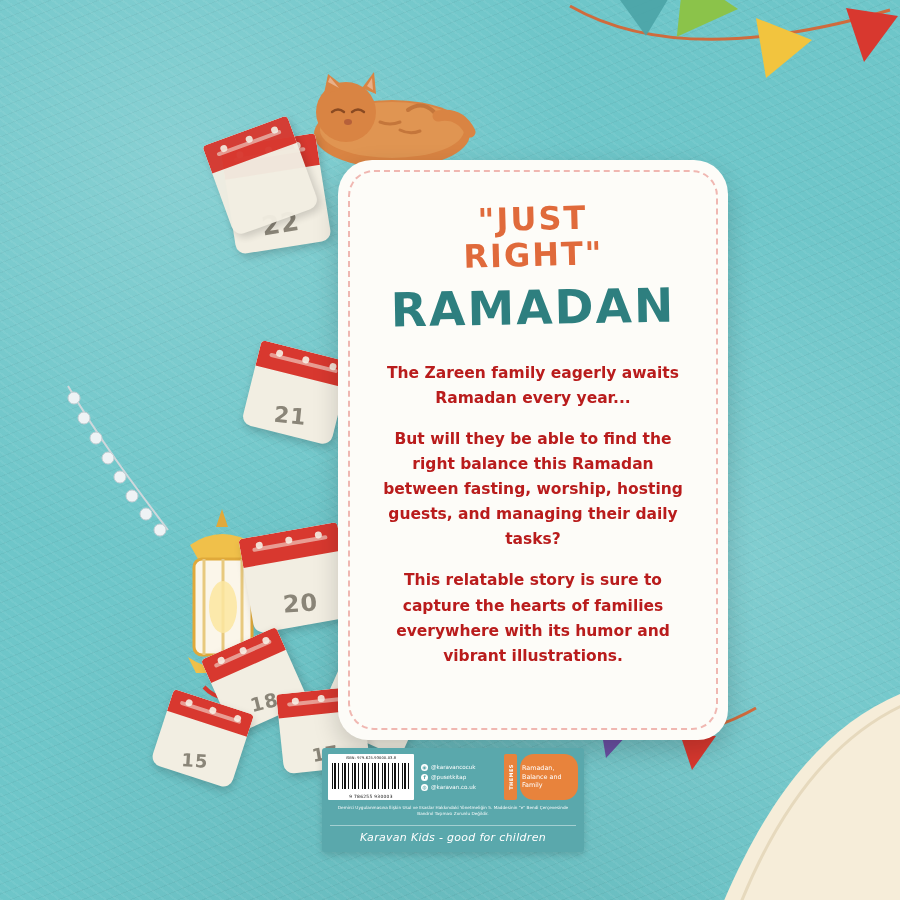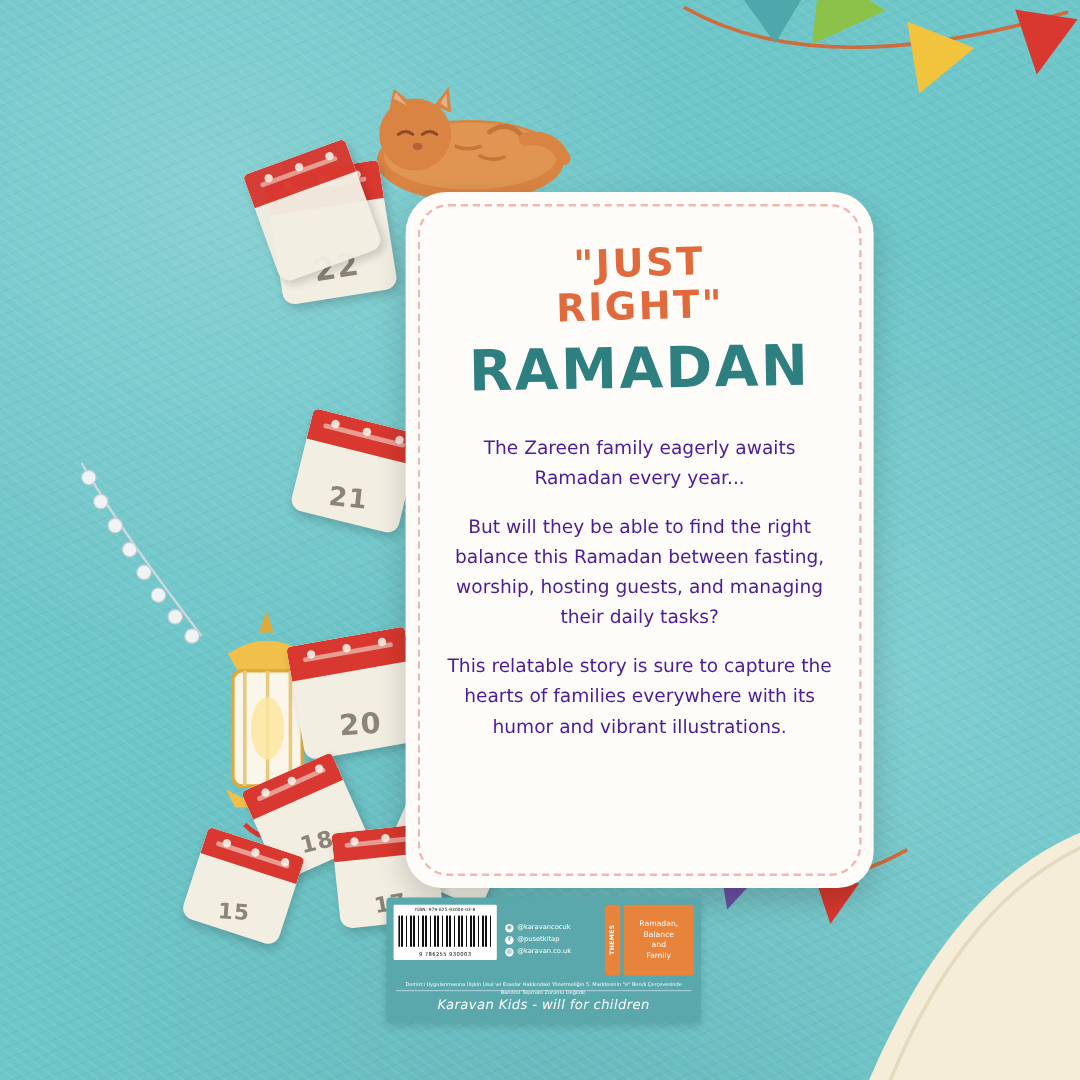--- a/index.html
+++ b/index.html
@@ -98,23 +98,24 @@
     font-family:"DejaVu Sans", sans-serif;
     font-weight:700;
     font-size:47px;
     letter-spacing:2px;
     margin-top:6px;
     transform:rotate(-1deg);
   }
   .blurb{
     margin:26px 34px 0;
     text-align:center;
-    color:#4c1d95;
+    color:#b91c1c;
     font-size:15.5px;
     line-height:1.62;
+    font-weight:bold;
   }
   .blurb p{margin:0 0 16px;}
   .blurb p:last-child{margin-bottom:12px;}
 
   
   .footer{
     position:absolute;left:322px;top:748px;width:262px;height:104px;
     background:#5aa8ac;
     border-radius:3px;
     box-shadow:0 3px 7px rgba(0,0,0,.15);
@@ -152,23 +153,23 @@
   .themes .tab{
     width:13px;background:#e8833c;color:#fff;
     display:flex;align-items:center;justify-content:center;
     border-radius:2px;
   }
   .themes .tab span{
     transform:rotate(-90deg);white-space:nowrap;
     font-size:5px;font-weight:700;letter-spacing:.4px;
   }
   .themes .vals{
-    flex:1;background:#e8833c;border-radius:2px;
+    flex:1;background:#e8833c;border-radius:14px;
     display:flex;align-items:center;justify-content:center;
-    text-align:center;font-size:6.4px;line-height:1.35;padding:12px;
+    text-align:left;font-size:6.4px;line-height:1.35;padding:2px;
   }
   .legal{
     margin:5px 8px 0;font-size:4.2px;line-height:1.45;text-align:center;opacity:.95;
   }
   .tagline{
     position:absolute;left:0;right:0;bottom:8px;text-align:center;
     font-size:11px;font-style:italic;letter-spacing:.3px;
   }
   .footer .rule{
     position:absolute;left:8px;right:8px;bottom:26px;height:1px;background:rgba(255,255,255,.45);
@@ -384,20 +385,20 @@
         <div class="tab">
           <span>THEMES</span>
         </div>
         <div class="vals">Ramadan,
 Balance and
 Family</div>
       </div>
     </div>
     <div class="legal">Demirci Uygulanmasına İlişkin Usul ve Esaslar Hakkındaki Yönetmeliğin 5. Maddesinin "e" Bendi Çerçevesinde Bandrol Taşıması Zorunlu Değildir.</div>
     <div class="rule"></div>
-    <div class="tagline">Karavan Kids - will for children</div>
+    <div class="tagline">Karavan Kids - good for children</div>
   </div>
 
   <svg class="swoosh" viewBox="0 0 260 230">
     <path d="M260,10 C180,40 120,110 70,230 L260,230 Z" fill="#f6edd9"></path>
     <path d="M260,22 C190,52 132,118 88,230" stroke="#e6d9bd" stroke-width="3" fill="none"></path>
   </svg>
 </div>
 
 </body></html>

